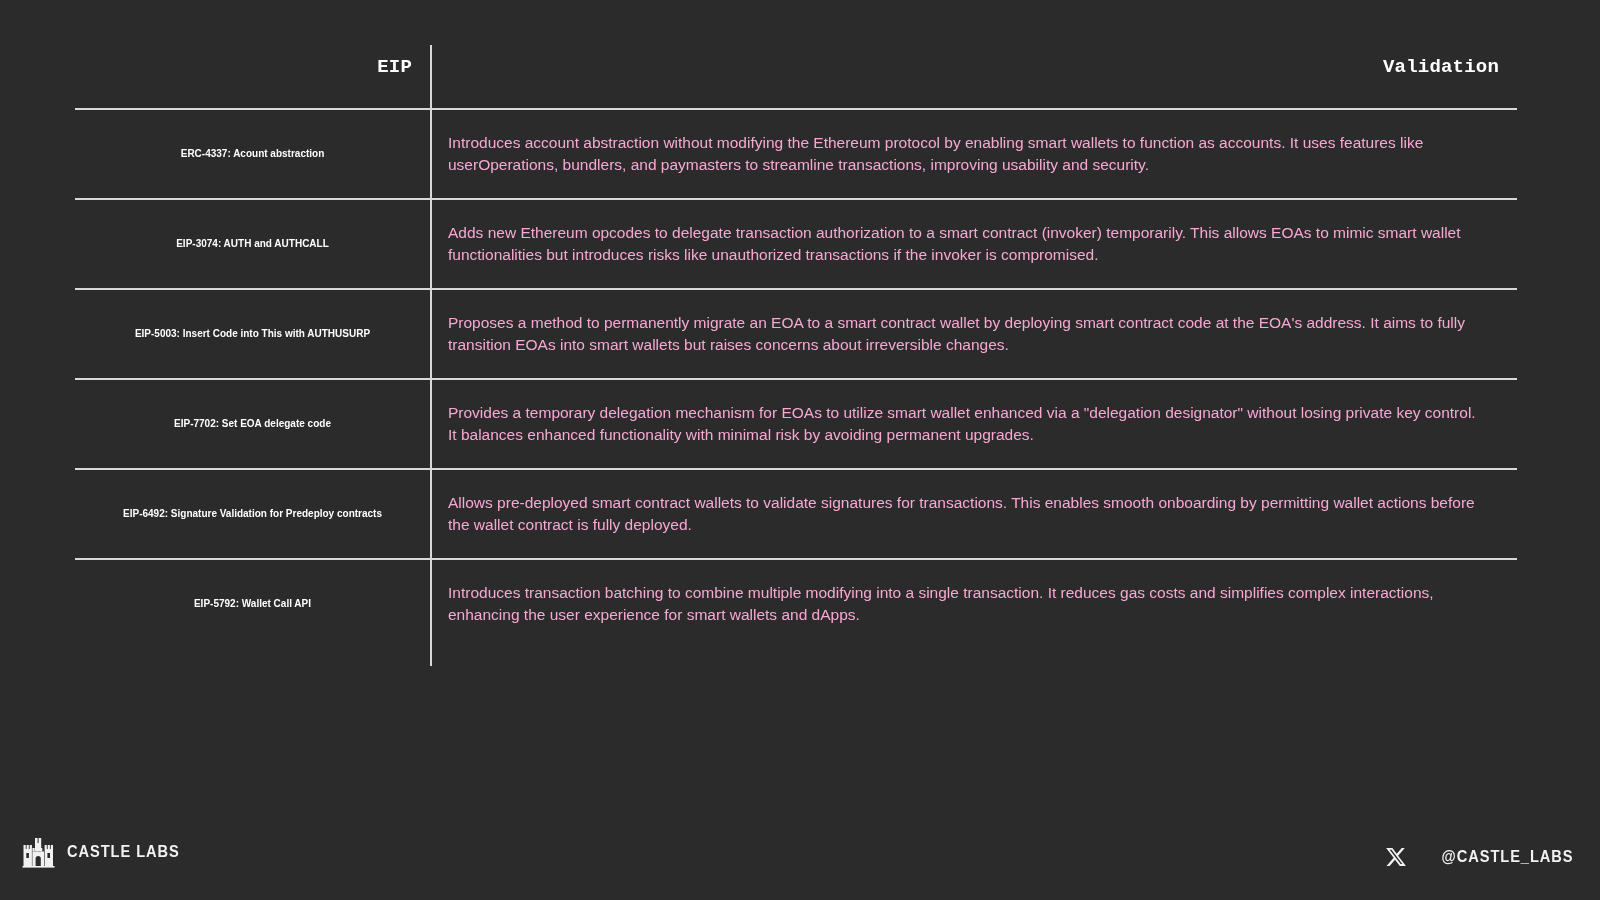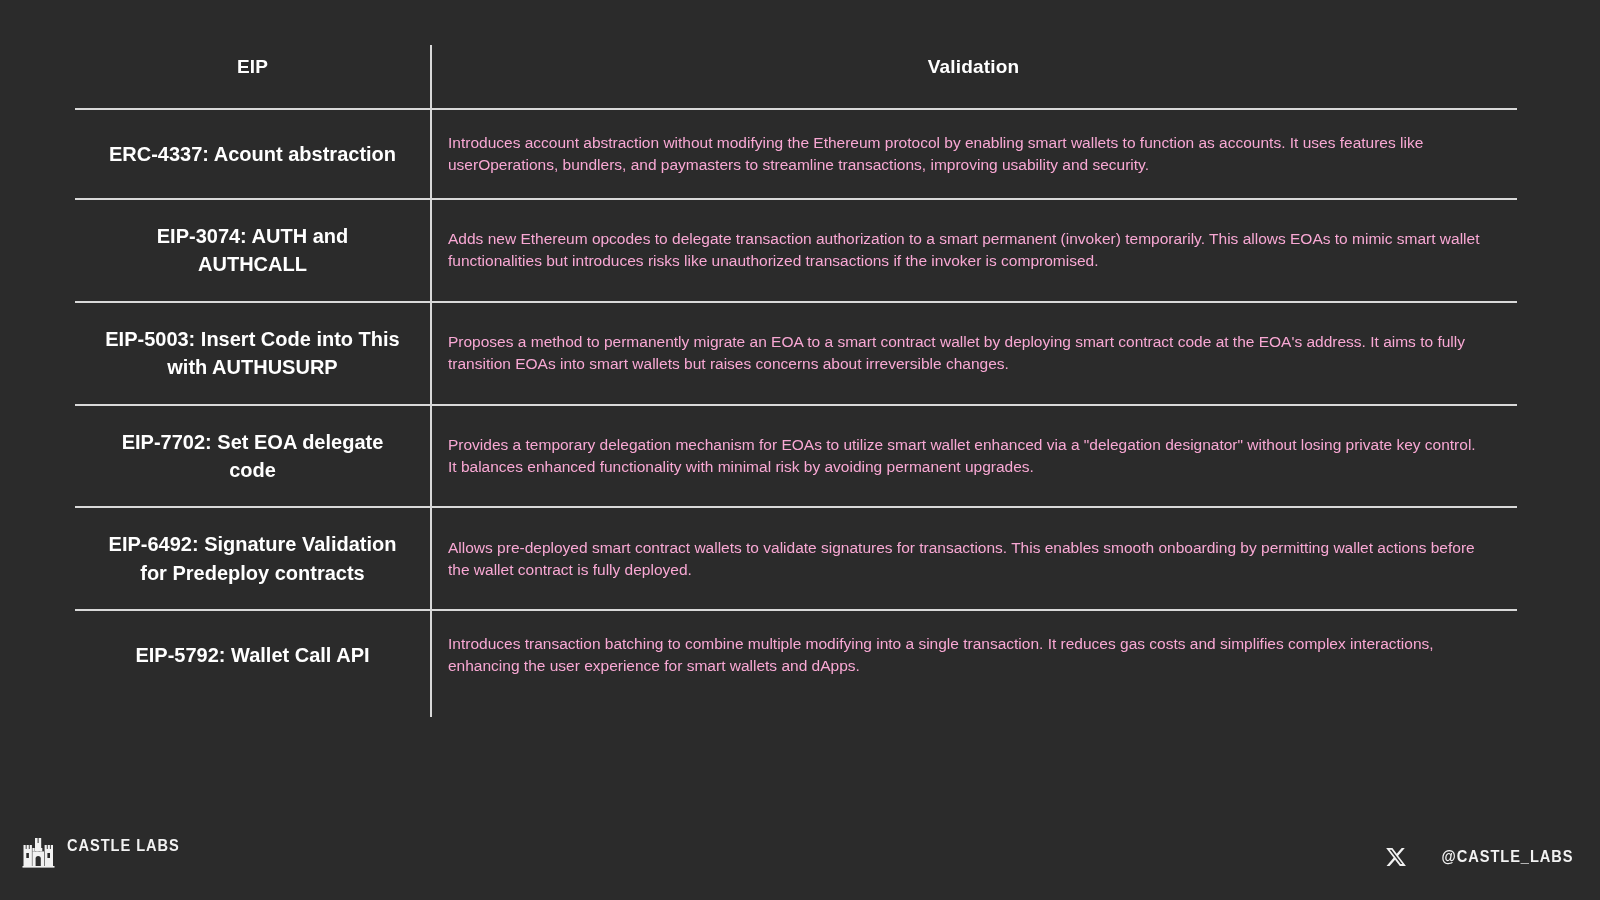--- a/index.html
+++ b/index.html
@@ -46,39 +46,40 @@
 
   table.eip-table col.col-eip { width: 355px; }
   table.eip-table col.col-desc { width: auto; }
 
   
   thead th {
     padding: 26px 18px 30px 18px;
     font-size: 19px;
     font-weight: bold;
     color: #ffffff;
-    text-align: center;
+    text-align: right;
     letter-spacing: 0.2px;
     border-bottom: 2px solid #d9d9d9;
+    font-family: Liberation Mono, monospace;
   }
 
   
   tbody td {
     border-bottom: 2px solid #d9d9d9;
     vertical-align: middle;
     padding: 22px 20px;
   }
 
   tbody tr:last-child td {
     border-bottom: none;
   }
 
   td.eip-cell {
     text-align: center;
-    font-size: 20px;
+    font-size: 10px;
     font-weight: bold;
     line-height: 1.42;
     color: #ffffff;
     padding-left: 26px;
     padding-right: 26px;
   }
 
   td.desc-cell {
     text-align: left;
     font-size: 15.5px;
@@ -88,20 +89,21 @@
     padding-left: 18px;
     padding-right: 30px;
   }
 
   
   .footer-left {
     position: absolute;
     left: 22px;
     bottom: 32px;
     display: flex;
+    align-items: center;
     gap: 11px;
   }
 
   .footer-right {
     position: absolute;
     right: 26px;
     bottom: 32px;
     display: flex;
     align-items: center;
     gap: 13px;
@@ -149,21 +151,21 @@
         <th>Validation</th>
       </tr>
     </thead>
     <tbody>
       <tr>
         <td class="eip-cell">ERC-4337: Acount abstraction</td>
         <td class="desc-cell">Introduces account abstraction without modifying the Ethereum protocol by enabling smart wallets to function as accounts. It uses features like userOperations, bundlers, and paymasters to streamline transactions, improving usability and security.</td>
       </tr>
       <tr>
         <td class="eip-cell">EIP-3074: AUTH and AUTHCALL</td>
-        <td class="desc-cell">Adds new Ethereum opcodes to delegate transaction authorization to a smart permanent (invoker) temporarily. This allows EOAs to mimic smart wallet functionalities but introduces risks like unauthorized transactions if the invoker is compromised.</td>
+        <td class="desc-cell">Adds new Ethereum opcodes to delegate transaction authorization to a smart contract (invoker) temporarily. This allows EOAs to mimic smart wallet functionalities but introduces risks like unauthorized transactions if the invoker is compromised.</td>
       </tr>
       <tr>
         <td class="eip-cell">EIP-5003: Insert Code into This with AUTHUSURP</td>
         <td class="desc-cell">Proposes a method to permanently migrate an EOA to a smart contract wallet by deploying smart contract code at the EOA's address. It aims to fully transition EOAs into smart wallets but raises concerns about irreversible changes.</td>
       </tr>
       <tr>
         <td class="eip-cell">EIP-7702: Set EOA delegate code</td>
         <td class="desc-cell">Provides a temporary delegation mechanism for EOAs to utilize smart wallet enhanced via a "delegation designator" without losing private key control. It balances enhanced functionality with minimal risk by avoiding permanent upgrades.</td>
       </tr>
       <tr>

